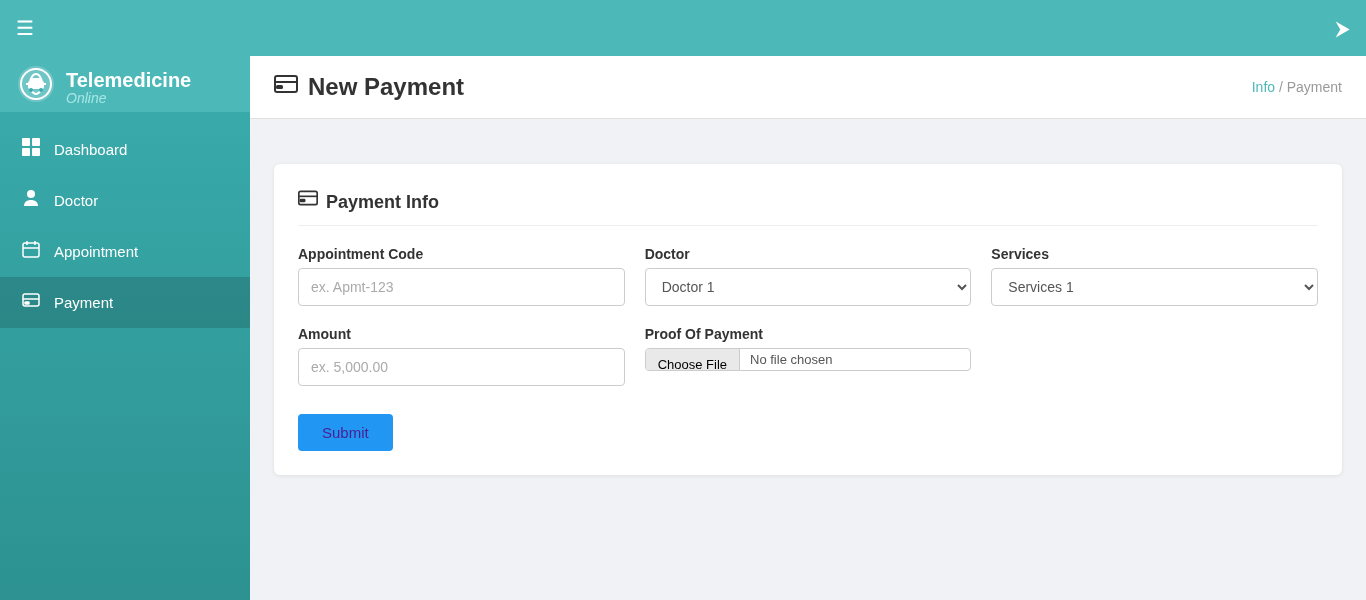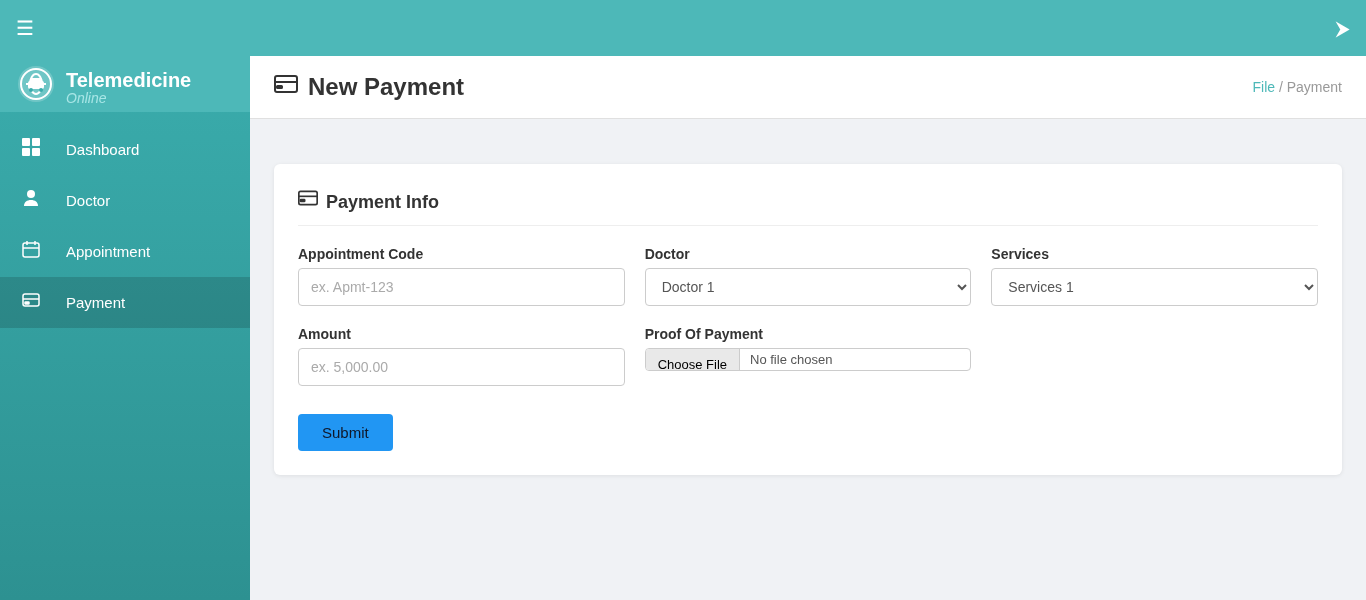--- a/index.html
+++ b/index.html
@@ -73,21 +73,21 @@
       color: #a8e6e6;
       font-size: 14px;
       font-style: italic;
     }
     .nav-items {
       padding: 12px 0;
     }
     .nav-item {
       display: flex;
       align-items: center;
-      gap: 24px;
+      gap: 12px;
       padding: 14px 20px;
       color: white;
       cursor: pointer;
       font-size: 15px;
       transition: background 0.2s;
     }
     .nav-item.active {
       background: rgba(0,0,0,0.15);
     }
     .nav-icon {
@@ -234,21 +234,21 @@
     }
     .file-no-chosen {
       padding: 0 10px;
       font-size: 13px;
       color: #555;
     }
 
     
     .submit-btn {
       background: #2196f3;
-      color: #0f172a;
+      color: #4c1d95;
       border: none;
       border-radius: 4px;
       padding: 10px 24px;
       font-size: 15px;
       cursor: pointer;
       margin-top: 8px;
     }
   </style>
 </head>
 <body>
@@ -334,21 +334,21 @@
         <span class="page-title-icon">
           <svg width="24" height="24" viewBox="0 0 24 24" fill="none" stroke="#333" stroke-width="2">
               <rect x="1" y="4" width="22" height="16" rx="2"></rect>
               <line x1="1" y1="10" x2="23" y2="10"></line>
               <rect x="3" y="14" width="5" height="2" rx="0.5" fill="#333"></rect>
             </svg>
         </span>
         <h1 class="page-title">New Payment</h1>
       </div>
       <div class="breadcrumb">
-        <a href="#">File</a>
+        <a href="#">Info</a>
         <span> / </span>
         <span>Payment</span>
       </div>
     </div>
 
     <div class="page-body">
       <div class="card">
 
         
         <div class="card-title-area">

